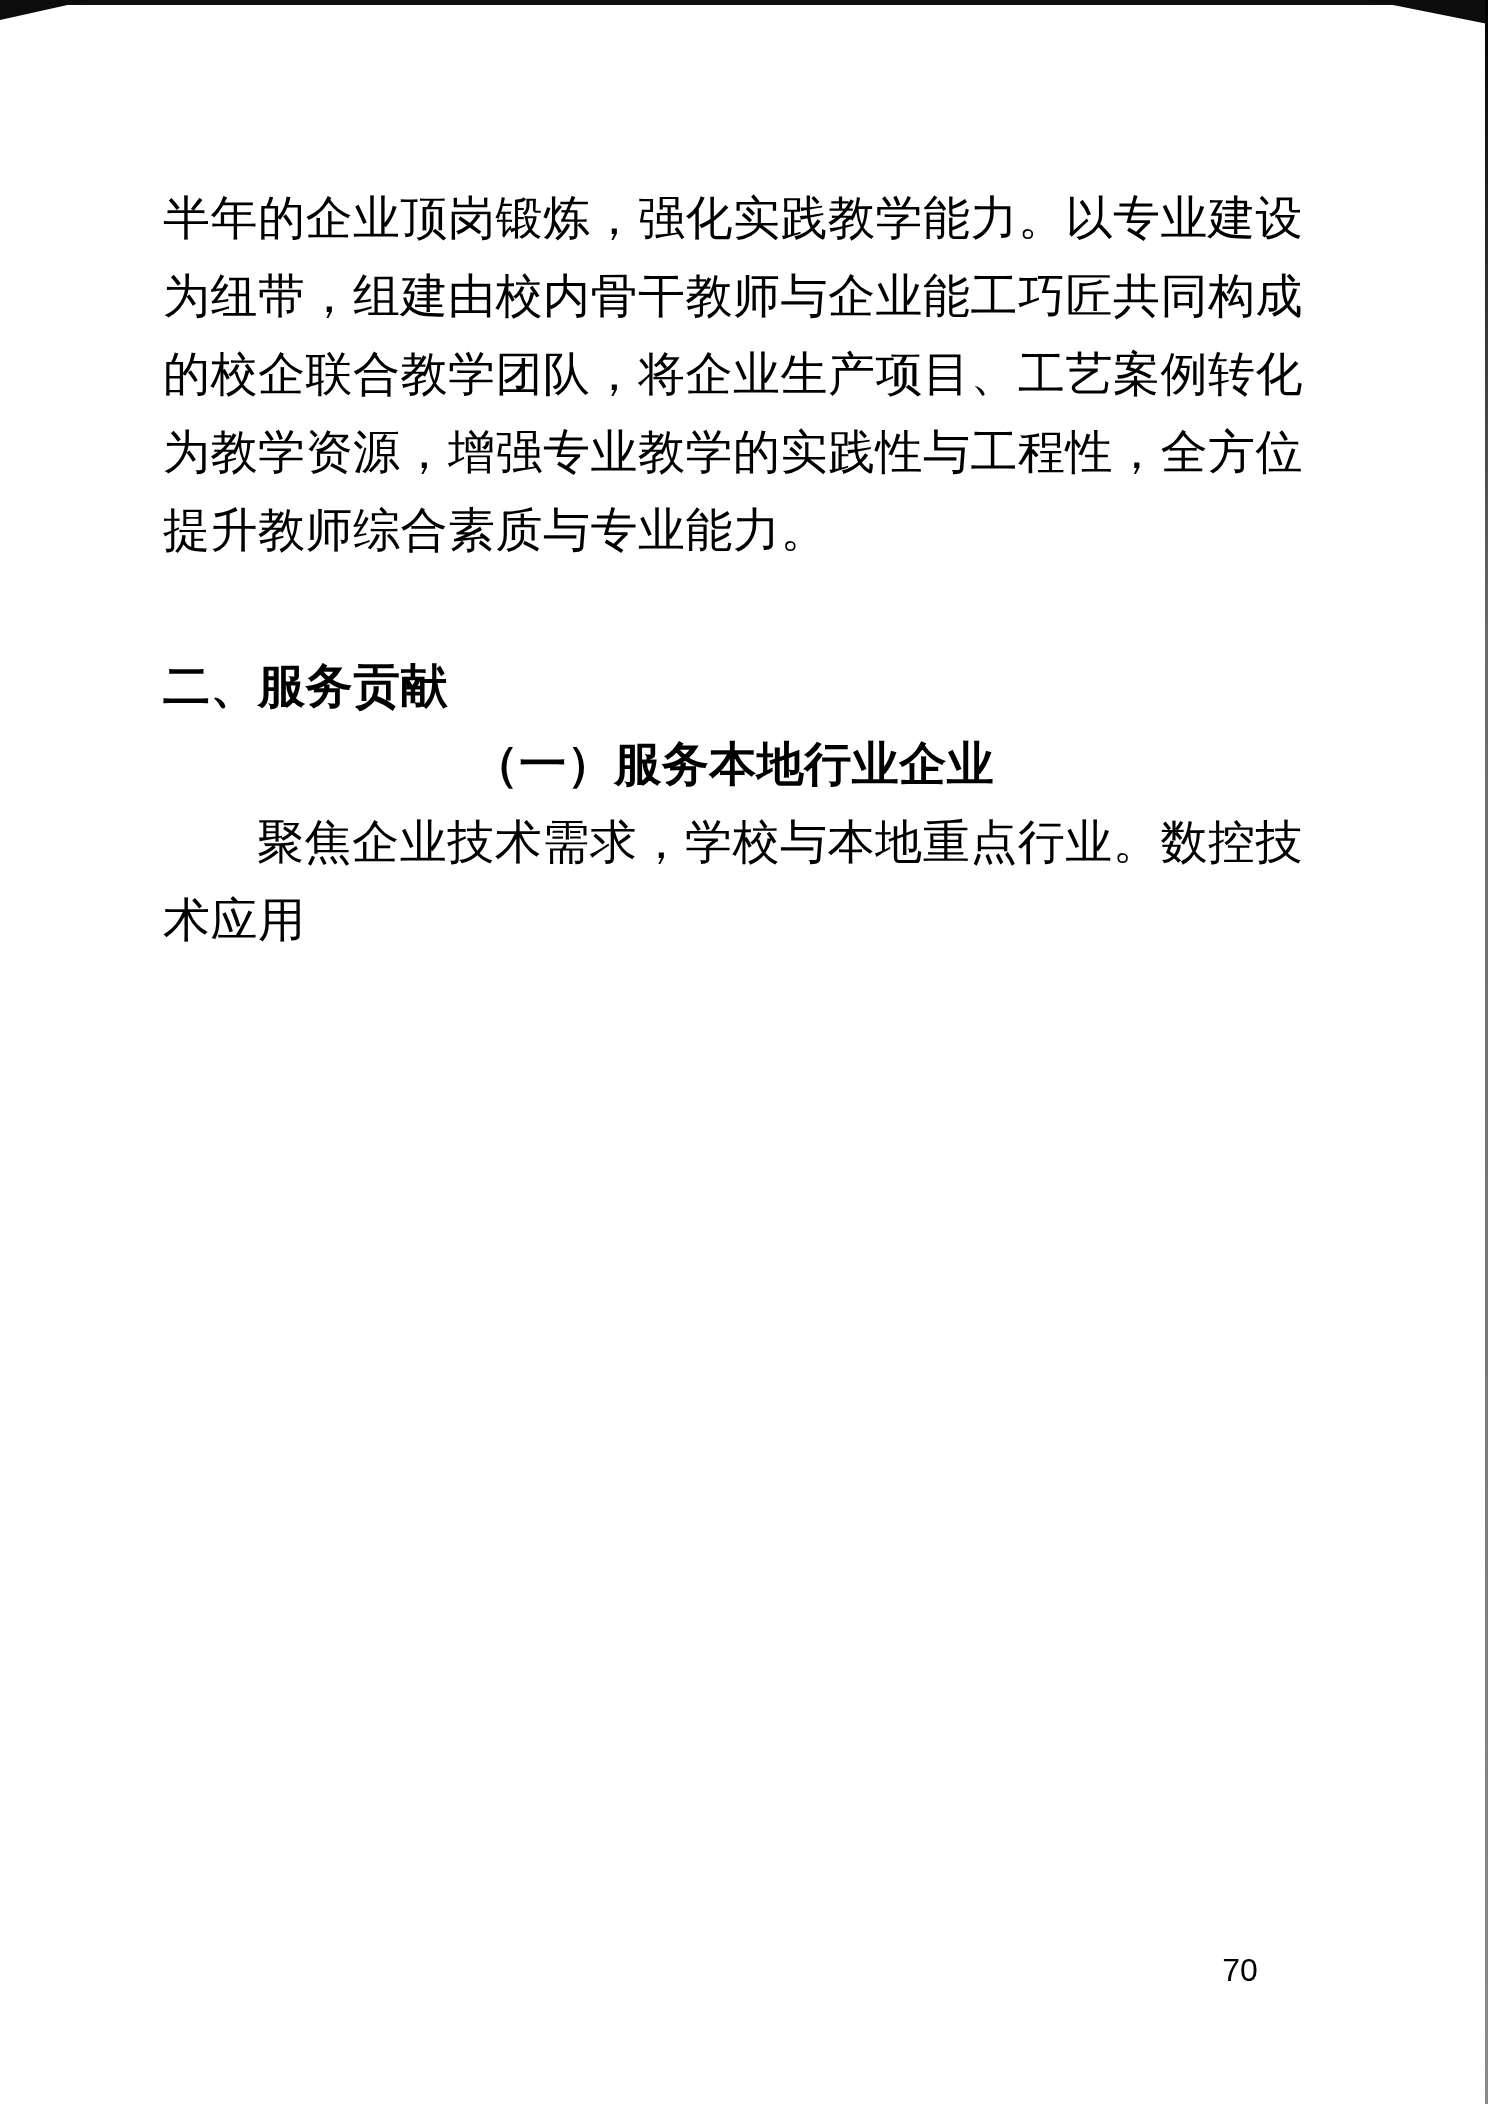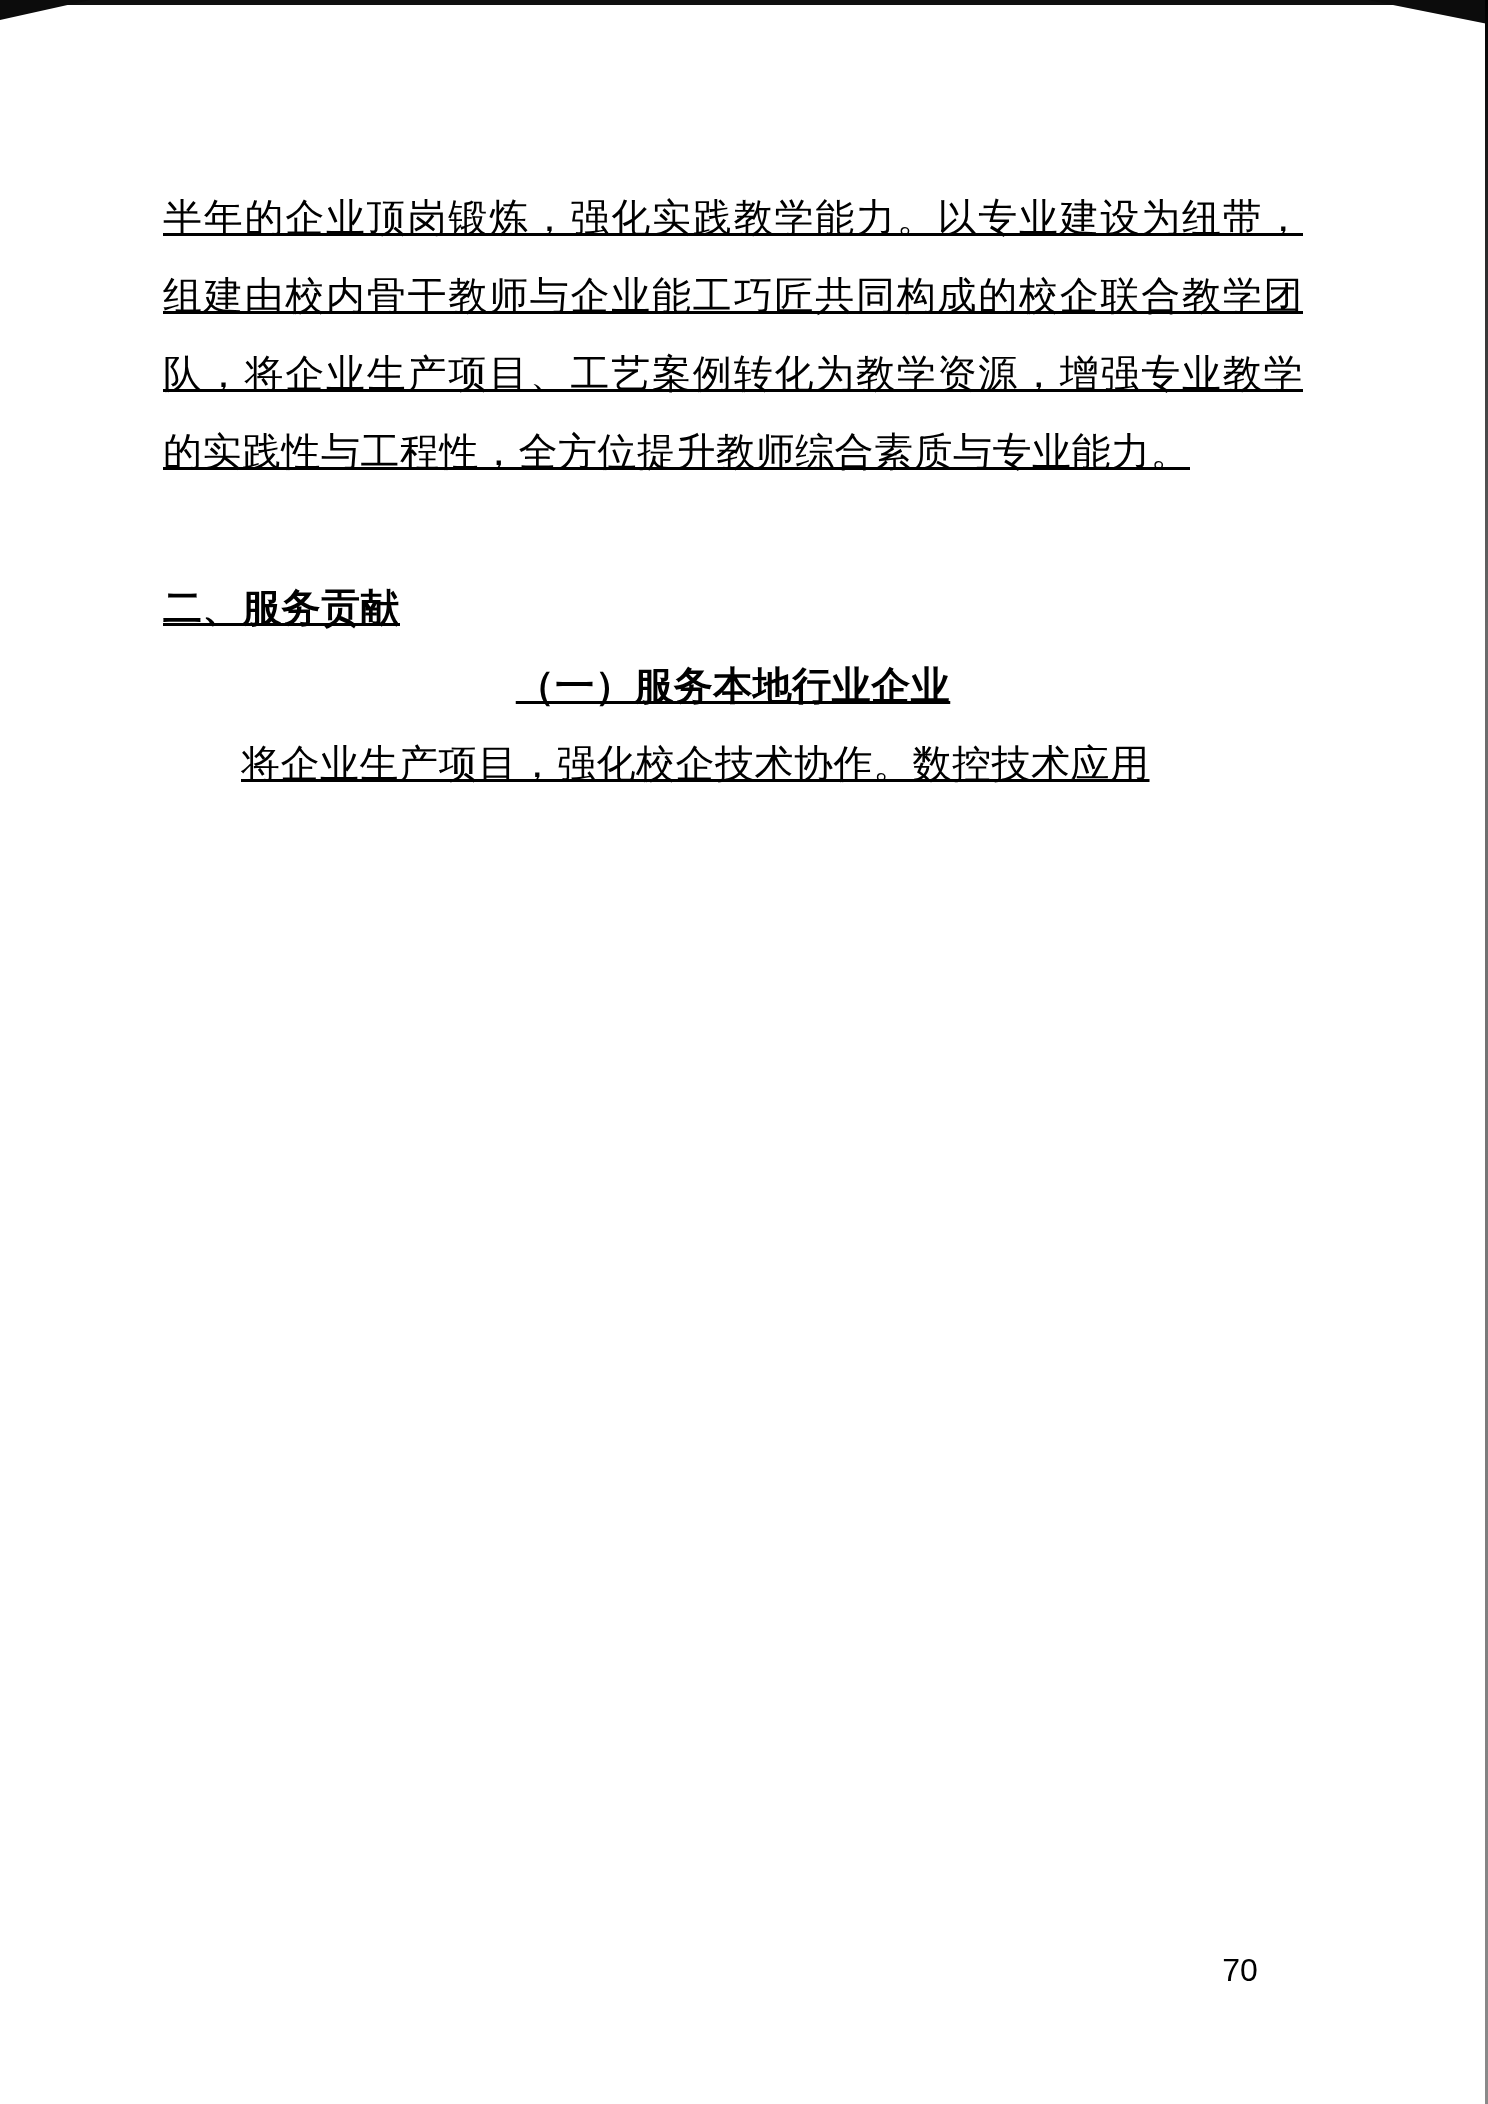--- a/index.html
+++ b/index.html
@@ -41,26 +41,25 @@
     top: 0; right: 0;
     width: 3px; height: 2104px;
     background: linear-gradient(to bottom, #000000, #6a6a6a 30%, #8a8a8a);
   }
   
   .content {
     position: absolute;
     left: 163px;
     top: 179px;
     width: 1140px;
-    font-size: 39px;
+    font-size: 47px;
     line-height: 78px;
     text-align: justify;
     text-justify: inter-ideograph;
     letter-spacing: 0.5px;
-    text-decoration: underline;
   }
   .content p {
     margin: 0;
     padding: 0;
   }
   .para-indent {
     text-indent: 2em;
   }
   .heading-l1 {
     margin-top: 78px !important;
@@ -93,16 +92,16 @@
 
 <div class="content">
   <p>半年的企业顶岗锻炼，强化实践教学能力。以专业建设为纽带，组建由校内骨干教师与企业能工巧匠共同构成的校企联合教学团队，将企业生产项目、工艺案例转化为教学资源，增强专业教学的实践性与工程性，全方位提升教师综合素质与专业能力。</p>
 
   <p class="heading-l1">二、服务贡献</p>
 
   <p class="heading-l2">（一）服务本地行业企业</p>
 
 
 
-  <p class="para-indent">将企业生产项目，强化校企技术协作。数控技术应用</p>
+  <p class="para-indent">聚焦企业技术需求，学校与本地重点行业。数控技术应用</p>
 </div>
 
 <div class="page-number">70</div>
 
 </body></html>

